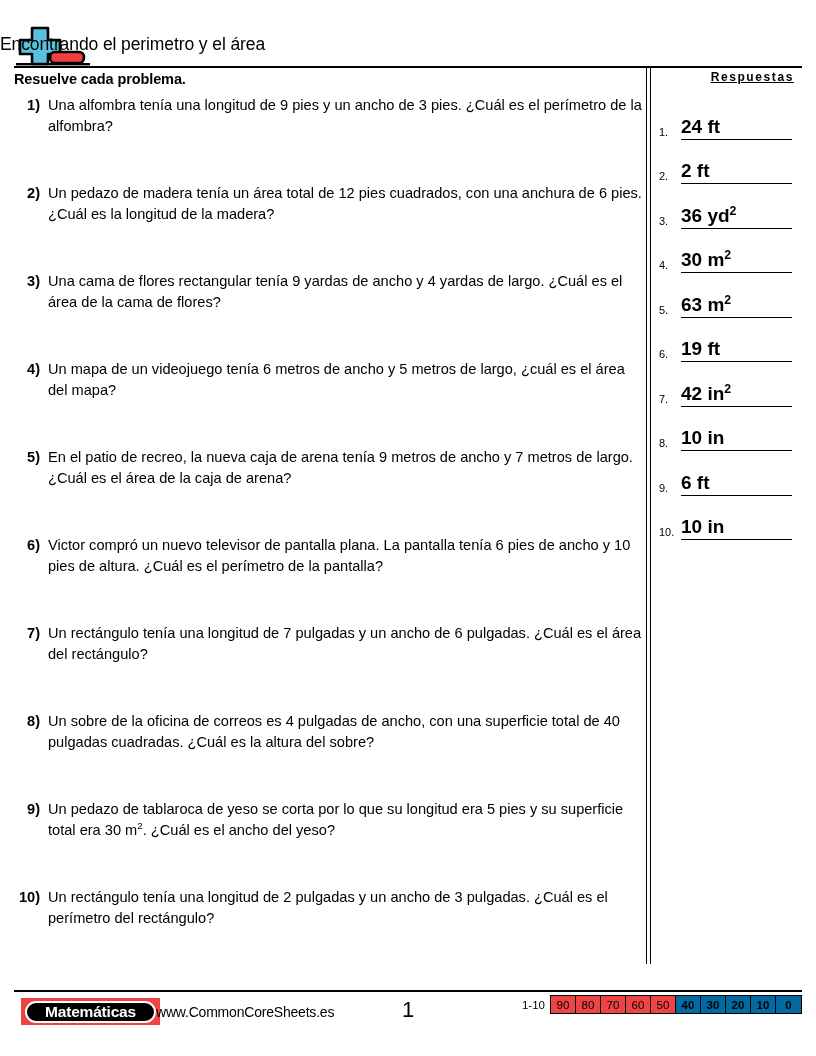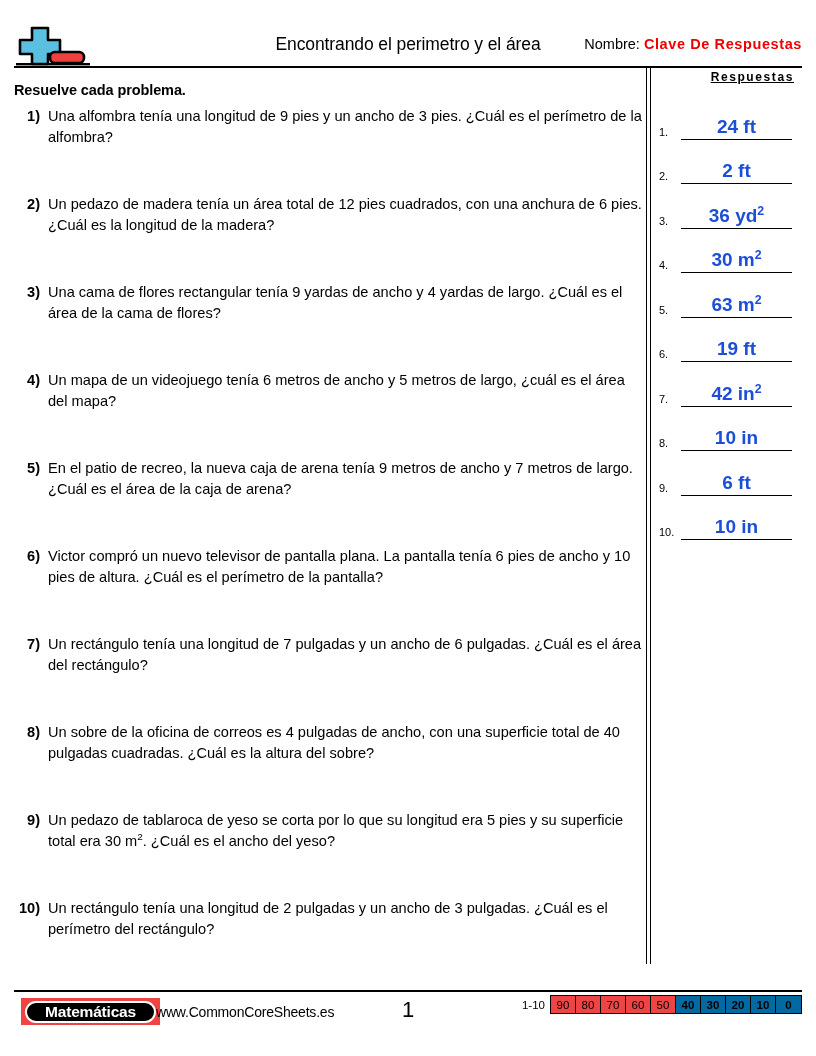--- a/index.html
+++ b/index.html
@@ -22,21 +22,20 @@
     padding: 0 14px;
   }
   .logo {
     position: absolute;
     left: 14px; top: 24px;
     width: 78px; height: 42px;
   }
   .title {
     position: absolute;
     left: 0; right: 0; top: 34px;
-    text-align: center;
     font-size: 17.5px;
     letter-spacing: -0.1px;
   }
   .name-block {
     position: absolute;
     right: 14px; top: 36px;
     font-size: 14.5px;
     white-space: nowrap;
   }
   .name-label { color: #000; }
@@ -84,21 +83,21 @@
 
   .answers-col {
     flex: 1;
     padding-left: 6px;
     padding-top: 1px;
   }
 
   .instructions {
     font-size: 14.5px;
     font-weight: bold;
-    margin: 11px 0 7px 0;
+    margin: 0 0 7px 0;
     letter-spacing: -0.1px;
   }
 
   
   .problem {
     display: flex;
     height: 88px;
     font-size: 14.6px;
     line-height: 21px;
   }
@@ -139,22 +138,21 @@
   .ans-num {
     font-size: 11px;
     width: 22px;
     flex: 0 0 22px;
     text-align: left;
     padding-bottom: 2px;
   }
   .ans-line {
     flex: 1;
     border-bottom: 1.4px solid #000;
-    text-align: center;
-    color: #1d4ed8;
+    color: #000000;
     font-weight: bold;
     font-size: 19px;
     line-height: 22px;
     padding-bottom: 1px;
     margin-right: 10px;
     white-space: nowrap;
   }
   .ans-line sup {
     font-size: 0.65em;
     vertical-align: super;
@@ -241,23 +239,20 @@
   <div class="logo">
     <svg width="78" height="42" viewBox="0 0 78 42">
       <path d="M18 4 H34 V16 H46 V30 H34 V40 H18 V30 H6 V16 H18 Z" fill="#5bc0e0" stroke="#000" stroke-width="2.6" stroke-linejoin="round"></path>
       <rect x="36" y="28" width="34" height="11" rx="5" fill="#ef4040" stroke="#000" stroke-width="2.6"></rect>
       <rect x="2" y="39" width="74" height="2.4" fill="#000"></rect>
     </svg>
   </div>
 
   <div class="title">Encontrando el perimetro y el área</div>
 
-  <div class="name-block">
-    <span class="name-label">Nombre:</span><span class="name-value">Clave De Respuestas</span>
-  </div>
 
   <div class="header-rule"></div>
 </div>
 
 <div class="sheet">
   <div class="columns">
 
     <div class="questions-col">
       <div class="instructions">Resuelve cada problema.</div>
 

